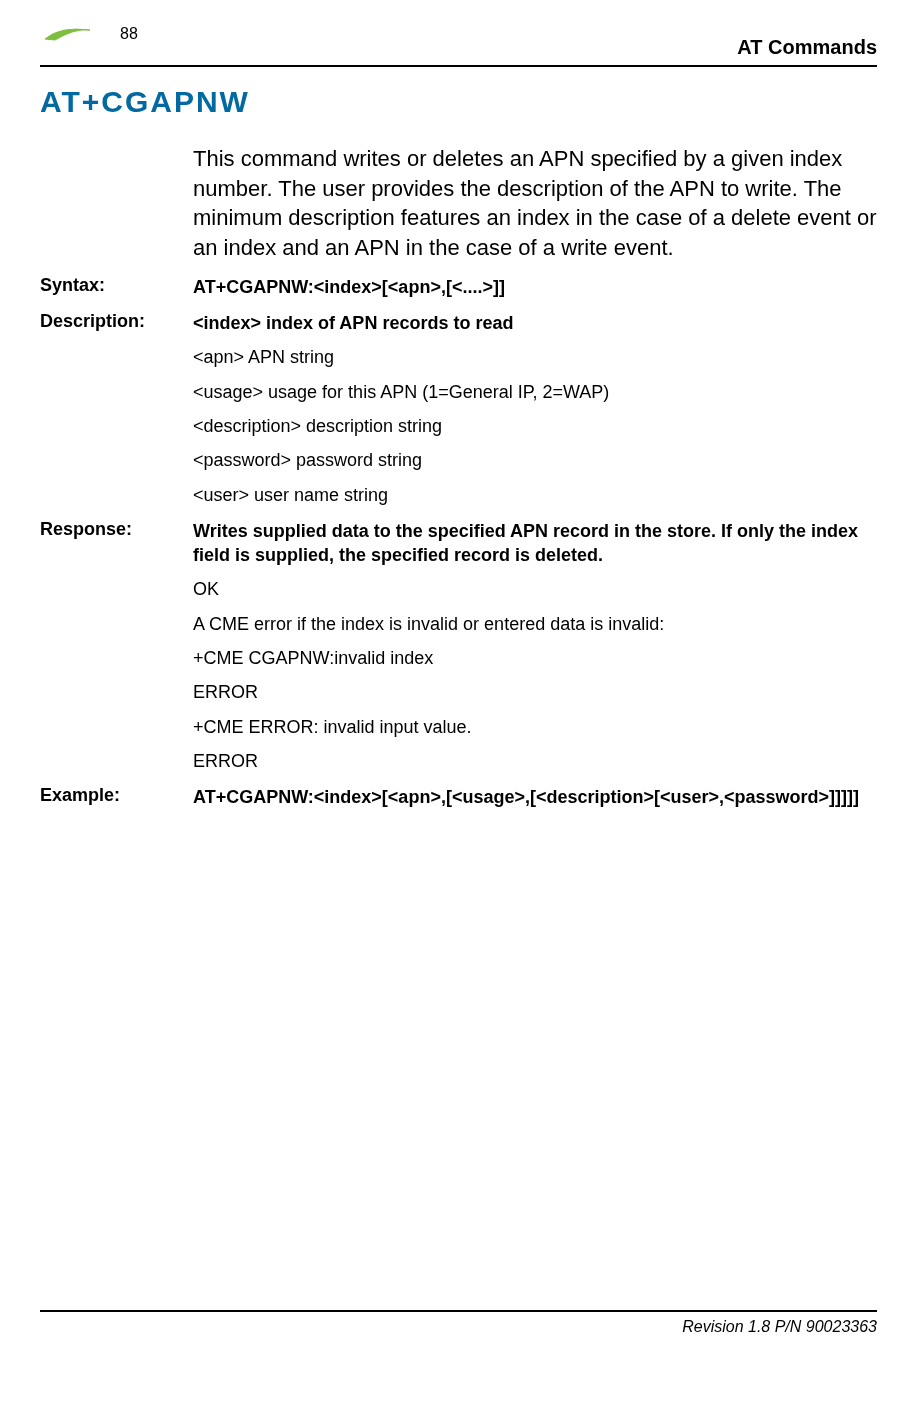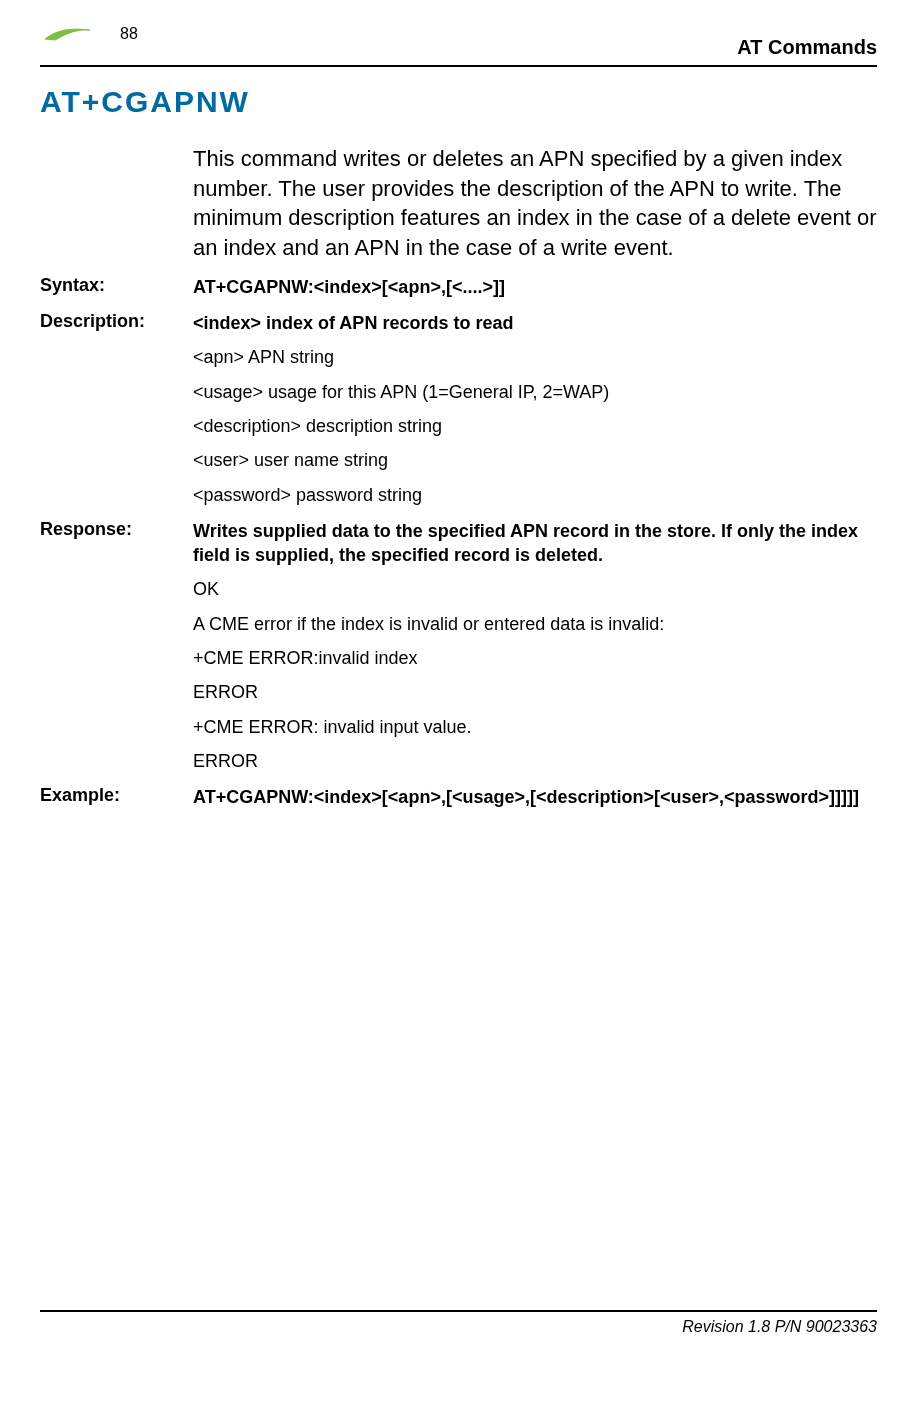--- a/index.html
+++ b/index.html
@@ -122,32 +122,32 @@
     </div>
   </div>
 
   <div class="entry">
     <div class="label">Description:</div>
     <div class="content">
       <p class="bold">&lt;index&gt; index of APN records to read</p>
       <p>&lt;apn&gt; APN string</p>
       <p>&lt;usage&gt; usage for this APN (1=General IP, 2=WAP)</p>
       <p>&lt;description&gt; description string</p>
+      <p>&lt;password&gt; password string</p>
       <p>&lt;user&gt; user name string</p>
-      <p>&lt;password&gt; password string</p>
     </div>
   </div>
 
   <div class="entry">
     <div class="label">Response:</div>
     <div class="content">
       <p class="bold">Writes supplied data to the specified APN record in the store. If only the index field is supplied, the specified record is deleted.</p>
       <p>OK</p>
       <p>A CME error if the index is invalid or entered data is invalid:</p>
-      <p>+CME ERROR:invalid index</p>
+      <p>+CME CGAPNW:invalid index</p>
       <p>ERROR</p>
       <p>+CME ERROR: invalid input value.</p>
       <p>ERROR</p>
     </div>
   </div>
 
   <div class="entry">
     <div class="label">Example:</div>
     <div class="content">
       <p class="bold">AT+CGAPNW:&lt;index&gt;[&lt;apn&gt;,[&lt;usage&gt;,[&lt;description&gt;[&lt;user&gt;,&lt;password&gt;]]]]]</p>

